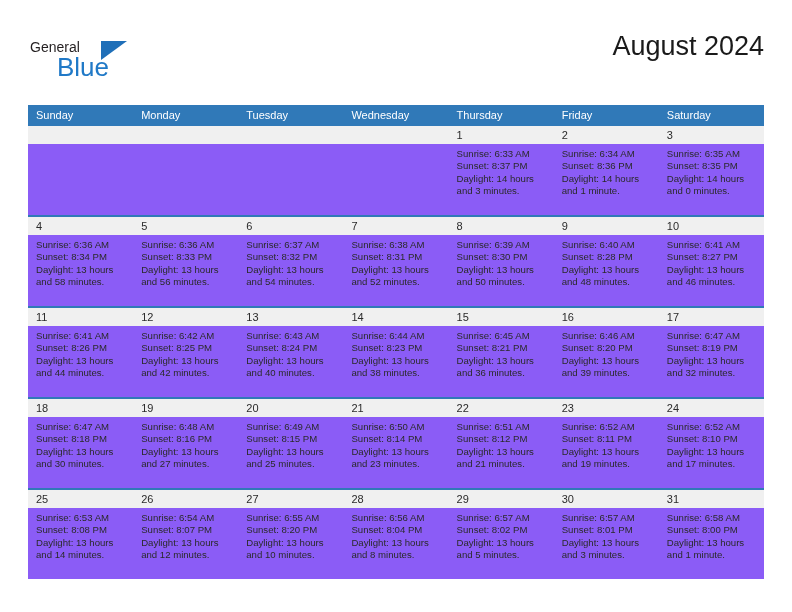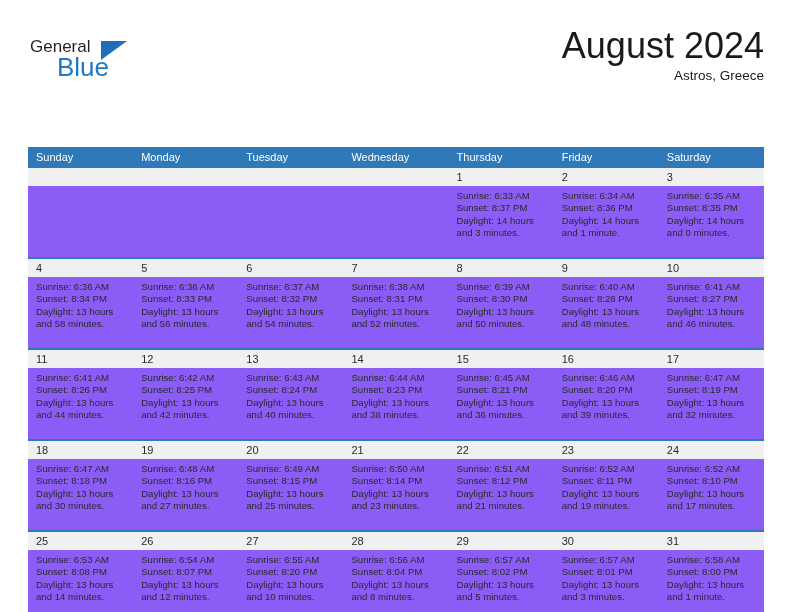--- a/index.html
+++ b/index.html
@@ -30,21 +30,21 @@
     height: 66px;
   }
   .logo {
     position: absolute;
     left: 2px;
     top: 6px;
     width: 180px;
     height: 56px;
   }
   .logo-general {
-    font-size: 17px;
+    font-size: 14px;
     color: #231f20;
     letter-spacing: 0px;
     line-height: 22px;
     display: block;
     font-family: "Liberation Sans", sans-serif;
   }
   .logo-blue {
     font-size: 26px;
     color: #2079c7;
     line-height: 22px;
@@ -63,21 +63,21 @@
     border-bottom: 19px solid transparent;
   }
 
   .title-block {
     position: absolute;
     right: 0px;
     top: 0px;
     text-align: right;
   }
   .cal-title {
-    font-size: 36px;
+    font-size: 27px;
     color: #1a1a1a;
     line-height: 32px;
     font-weight: normal;
     margin: 0;
     font-family: "Liberation Sans", sans-serif;
   }
   .cal-subtitle {
     font-size: 13.5px;
     color: #1a1a1a;
     line-height: 20px;
@@ -89,21 +89,20 @@
   .calendar {
     position: absolute;
     left: 28px;
     top: 105px;
     width: 736px;
   }
   .dow-row {
     display: flex;
     background: #3079b8;
     height: 21px;
-    margin-top: 42px;
   }
   .dow-cell {
     flex: 1 1 0;
     color: #ffffff;
     font-size: 11px;
     line-height: 21px;
     padding-left: 8px;
     box-sizing: border-box;
     white-space: nowrap;
     overflow: hidden;
@@ -156,21 +155,20 @@
   <div class="top-bar">
 
     <div class="logo">
       <span class="logo-general">General</span>
       <span class="logo-triangle"></span>
       <span class="logo-blue">Blue</span>
     </div>
 
     <div class="title-block">
       <h1 class="cal-title">August 2024</h1>
-      <div class="cal-subtitle">Astros, Greece</div>
     </div>
 
   </div>
 
   <div class="calendar">
     <div class="dow-row" id="dow-row">
         <div class="dow-cell">Sunday</div>
         <div class="dow-cell">Monday</div>
         <div class="dow-cell">Tuesday</div>
         <div class="dow-cell">Wednesday</div>

